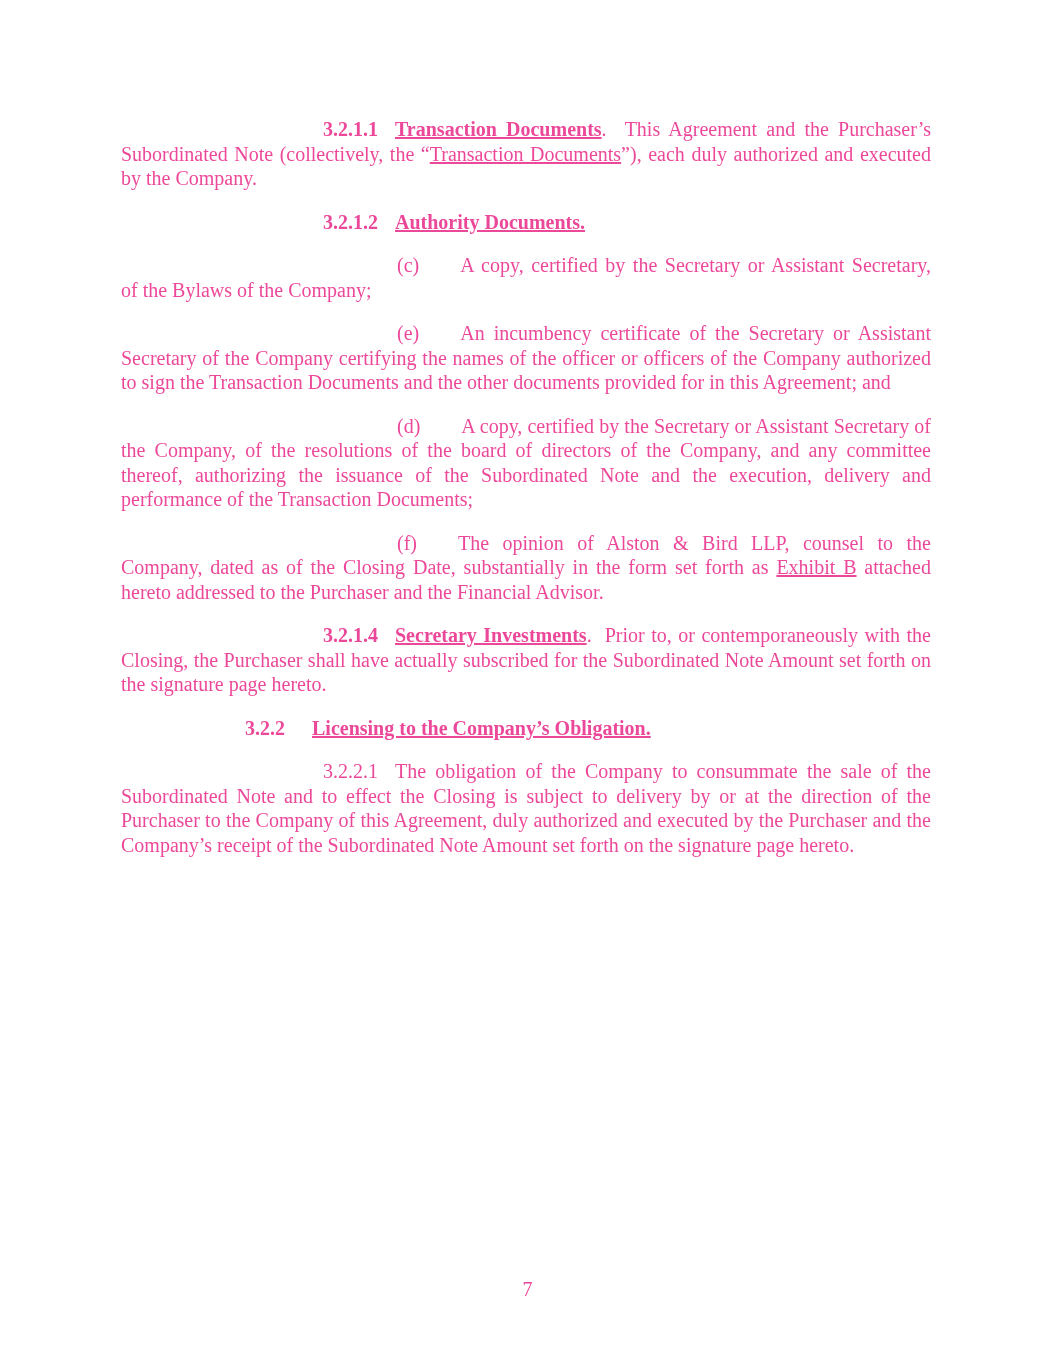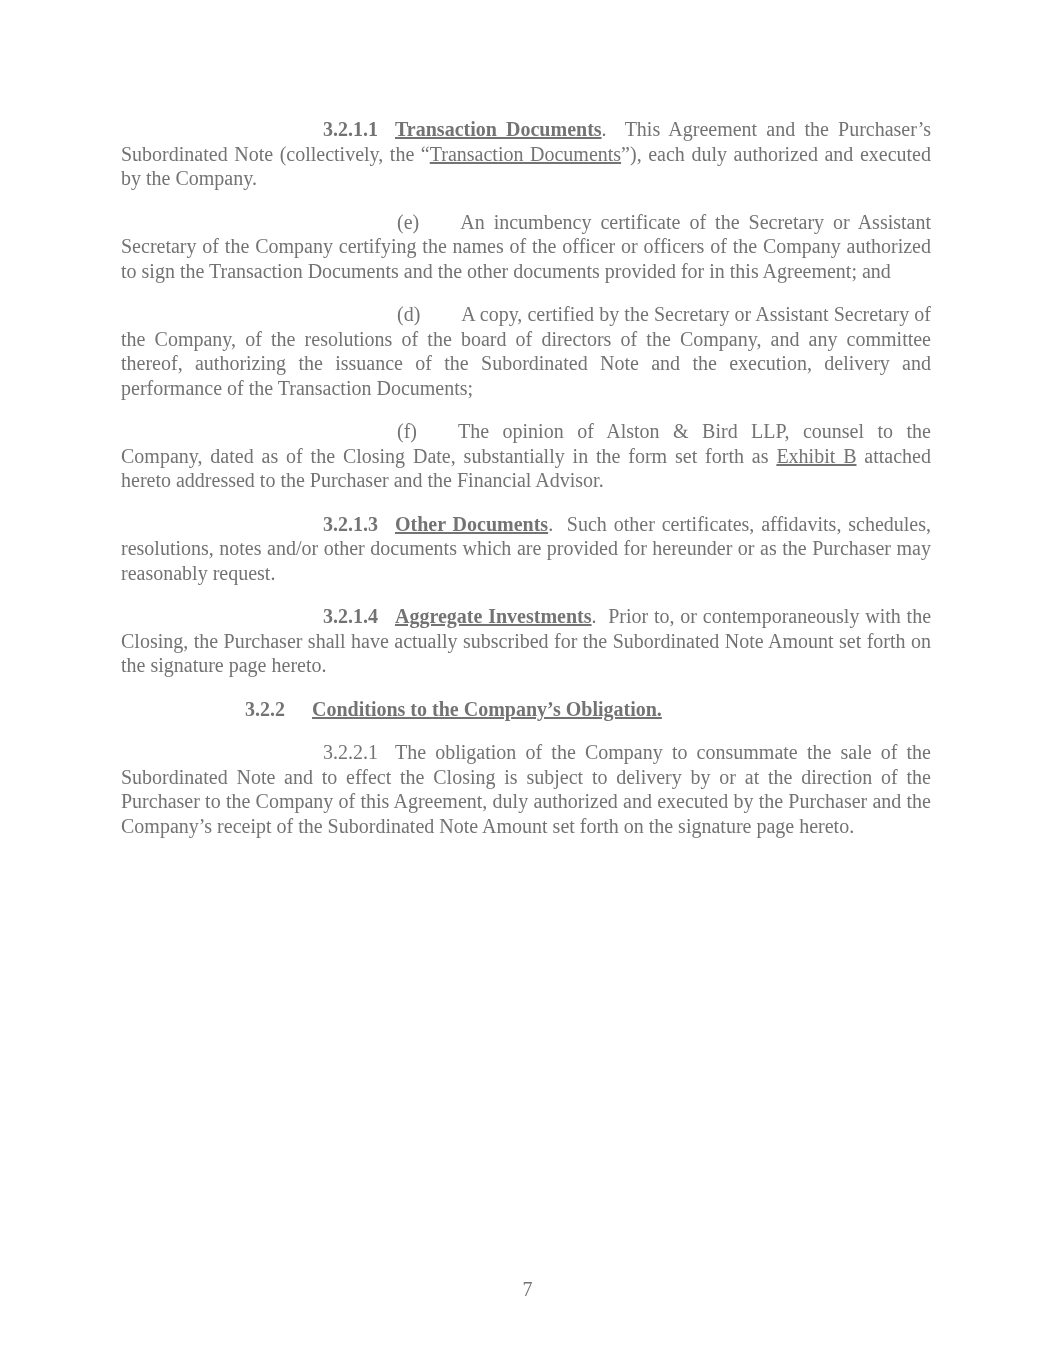--- a/index.html
+++ b/index.html
@@ -5,21 +5,21 @@
   html, body {
     margin: 0;
     padding: 0;
     background: #ffffff;
   }
   .page {
     position: relative;
     width: 1055px;
     height: 1365px;
     background: #ffffff;
-    color: #737373;
+    color: #ec4899;
     font-family: "Liberation Serif", serif;
     font-size: 20px;
     line-height: 24.5px;
     overflow: hidden;
   }
   .content {
     position: absolute;
     left: 121px;
     top: 117px;
     width: 810px;
@@ -47,34 +47,35 @@
   }
 </style>
 </head>
 <body>
 
 <div class="page">
   <div class="content">
 
     <p class="p-section"><span class="b">3.2.1.1</span><span class="tab-sm"></span><span class="bu">Transaction Documents</span><span>.&nbsp; This Agreement and the Purchaser’s Subordinated Note (collectively, the “</span><span class="u">Transaction Documents</span><span>”), each duly authorized and executed by the Company.</span></p>
 
+    <p class="p-section heading"><span class="b">3.2.1.2</span><span class="tab-sm"></span><span class="bu">Authority Documents.</span></p>
 
 
 
+    <p class="p-item"><span>(c)</span><span class="tab-item"></span><span>A copy, certified by the Secretary or Assistant Secretary, of the Bylaws of the Company;</span></p>
 
     <p class="p-item"><span>(e)</span><span class="tab-item"></span><span>An incumbency certificate of the Secretary or Assistant Secretary of the Company certifying the names of the officer or officers of the Company authorized to sign the Transaction Documents and the other documents provided for in this Agreement; and</span></p>
 
     <p class="p-item"><span>(d)</span><span class="tab-item"></span><span>A copy, certified by the Secretary or Assistant Secretary of the Company, of the resolutions of the board of directors of the Company, and any committee thereof, authorizing the issuance of the Subordinated Note and the execution, delivery and performance of the Transaction Documents;</span></p>
 
     <p class="p-item"><span>(f)</span><span class="tab-item"></span><span>The opinion of Alston &amp; Bird LLP, counsel to the Company, dated as of the Closing Date, substantially in the form set forth as </span><span class="u">Exhibit B</span><span> attached hereto addressed to the Purchaser and the Financial Advisor.</span></p>
 
-    <p class="p-section"><span class="b">3.2.1.3</span><span class="tab-sm"></span><span class="bu">Other Documents</span><span>.&nbsp; Such other certificates, affidavits, schedules, resolutions, notes and/or other documents which are provided for hereunder or as the Purchaser may reasonably request.</span></p>
 
-    <p class="p-section"><span class="b">3.2.1.4</span><span class="tab-sm"></span><span class="bu">Aggregate Investments</span><span>.&nbsp; Prior to, or contemporaneously with the Closing, the Purchaser shall have actually subscribed for the Subordinated Note Amount set forth on the signature page hereto.</span></p>
+    <p class="p-section"><span class="b">3.2.1.4</span><span class="tab-sm"></span><span class="bu">Secretary Investments</span><span>.&nbsp; Prior to, or contemporaneously with the Closing, the Purchaser shall have actually subscribed for the Subordinated Note Amount set forth on the signature page hereto.</span></p>
 
-    <p class="p-sub2 heading"><span class="b">3.2.2</span><span class="tab-322"></span><span class="bu">Conditions to the Company’s Obligation.</span></p>
+    <p class="p-sub2 heading"><span class="b">3.2.2</span><span class="tab-322"></span><span class="bu">Licensing to the Company’s Obligation.</span></p>
 
     <p class="p-section"><span>3.2.2.1</span><span class="tab-sm"></span><span>The obligation of the Company to consummate the sale of the Subordinated Note and to effect the Closing is subject to delivery by or at the direction of the Purchaser to the Company of this Agreement, duly authorized and executed by the Purchaser and the Company’s receipt of the Subordinated Note Amount set forth on the signature page hereto.</span></p>
 
   </div>
 
   <div class="footer"><span>7</span></div>
 </div>
 
 </body></html>

